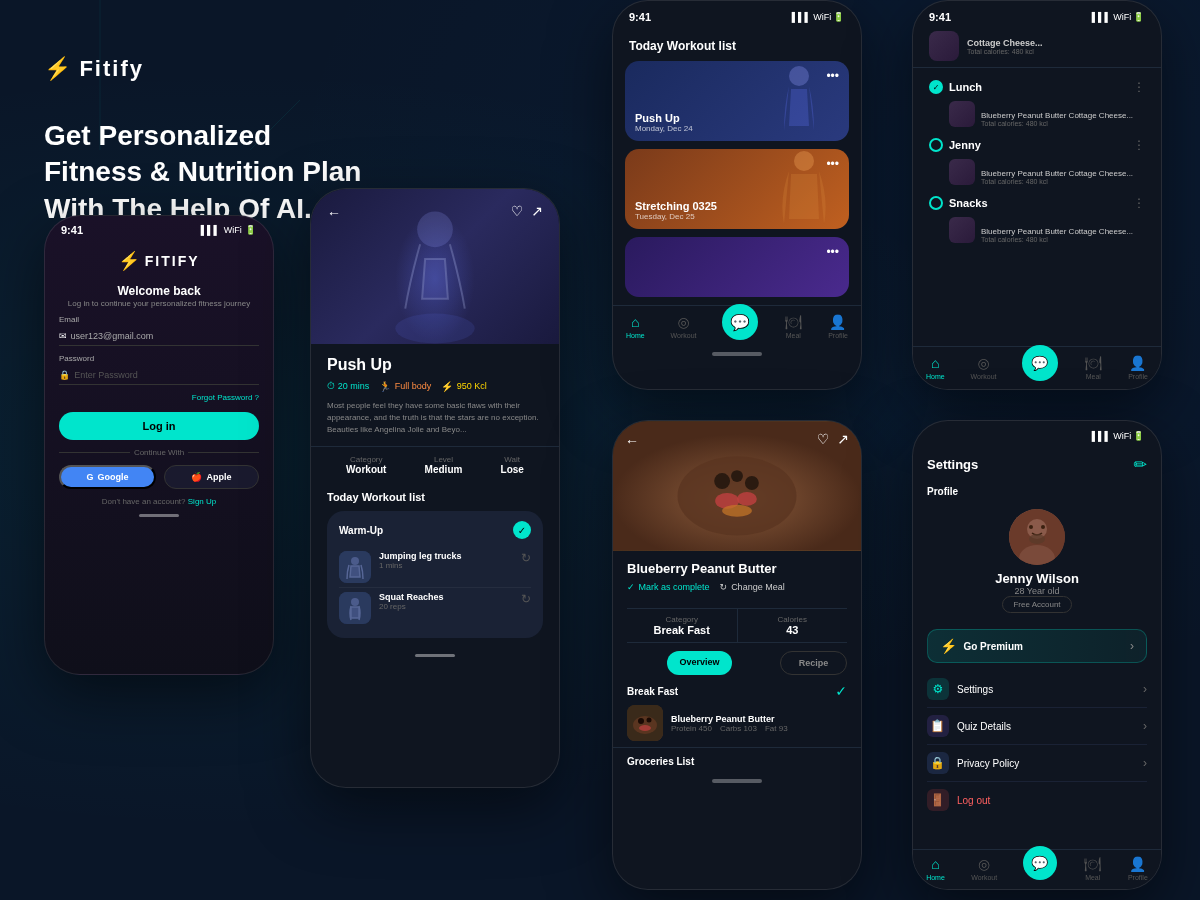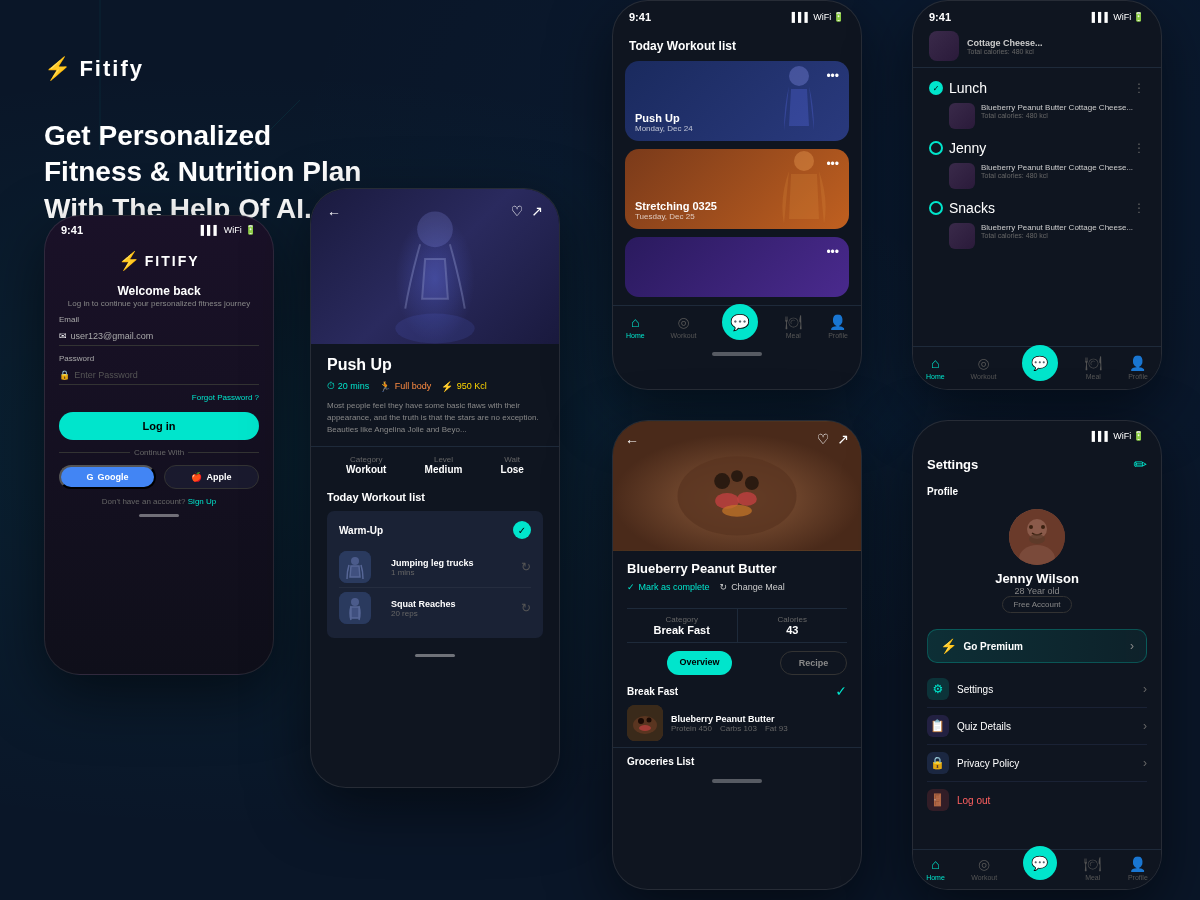--- a/index.html
+++ b/index.html
@@ -383,21 +383,21 @@
 
     .section-title {
       color: #fff;
       font-size: 11px;
       font-weight: 700;
       margin-bottom: 8px;
     }
 
     .workout-card {
       background: #1a2235;
-      border-radius: 7px;
+      border-radius: 17px;
       padding: 10px 12px;
     }
 
     .card-header {
       display: flex;
       justify-content: space-between;
       align-items: center;
       margin-bottom: 8px;
     }
 
@@ -414,22 +414,21 @@
       border-radius: 50%;
       display: flex;
       align-items: center;
       justify-content: center;
       color: #000;
       font-size: 10px;
     }
 
     .exercise-item {
       display: flex;
-      align-items: center;
-      gap: 20px;
+      gap: 8px;
       padding: 4px 0;
       border-bottom: 1px solid rgba(255,255,255,0.05);
     }
 
     .exercise-item:last-child {
       border-bottom: none;
     }
 
     .exercise-thumb {
       width: 32px;
@@ -790,34 +789,34 @@
       color: #000;
       font-size: 8px;
     }
 
     .meal-dot.empty {
       background: transparent;
     }
 
     .meal-group-name {
       color: #fff;
-      font-size: 14px;
-      font-weight: 400;
+      font-size: 11px;
+      font-weight: 700;
       flex: 1;
     }
 
     .meal-group-more {
       color: #666;
       font-size: 12px;
     }
 
     .nutrition-item {
       display: flex;
       gap: 6px;
-      align-items: flex-start;
+      align-items: flex-end;
       margin-left: 20px;
       padding: 3px 0;
     }
 
     .nutrition-thumb {
       width: 26px;
       height: 26px;
       border-radius: 6px;
       background: linear-gradient(135deg, #3a2a4a, #2a1a3a);
       flex-shrink: 0;

